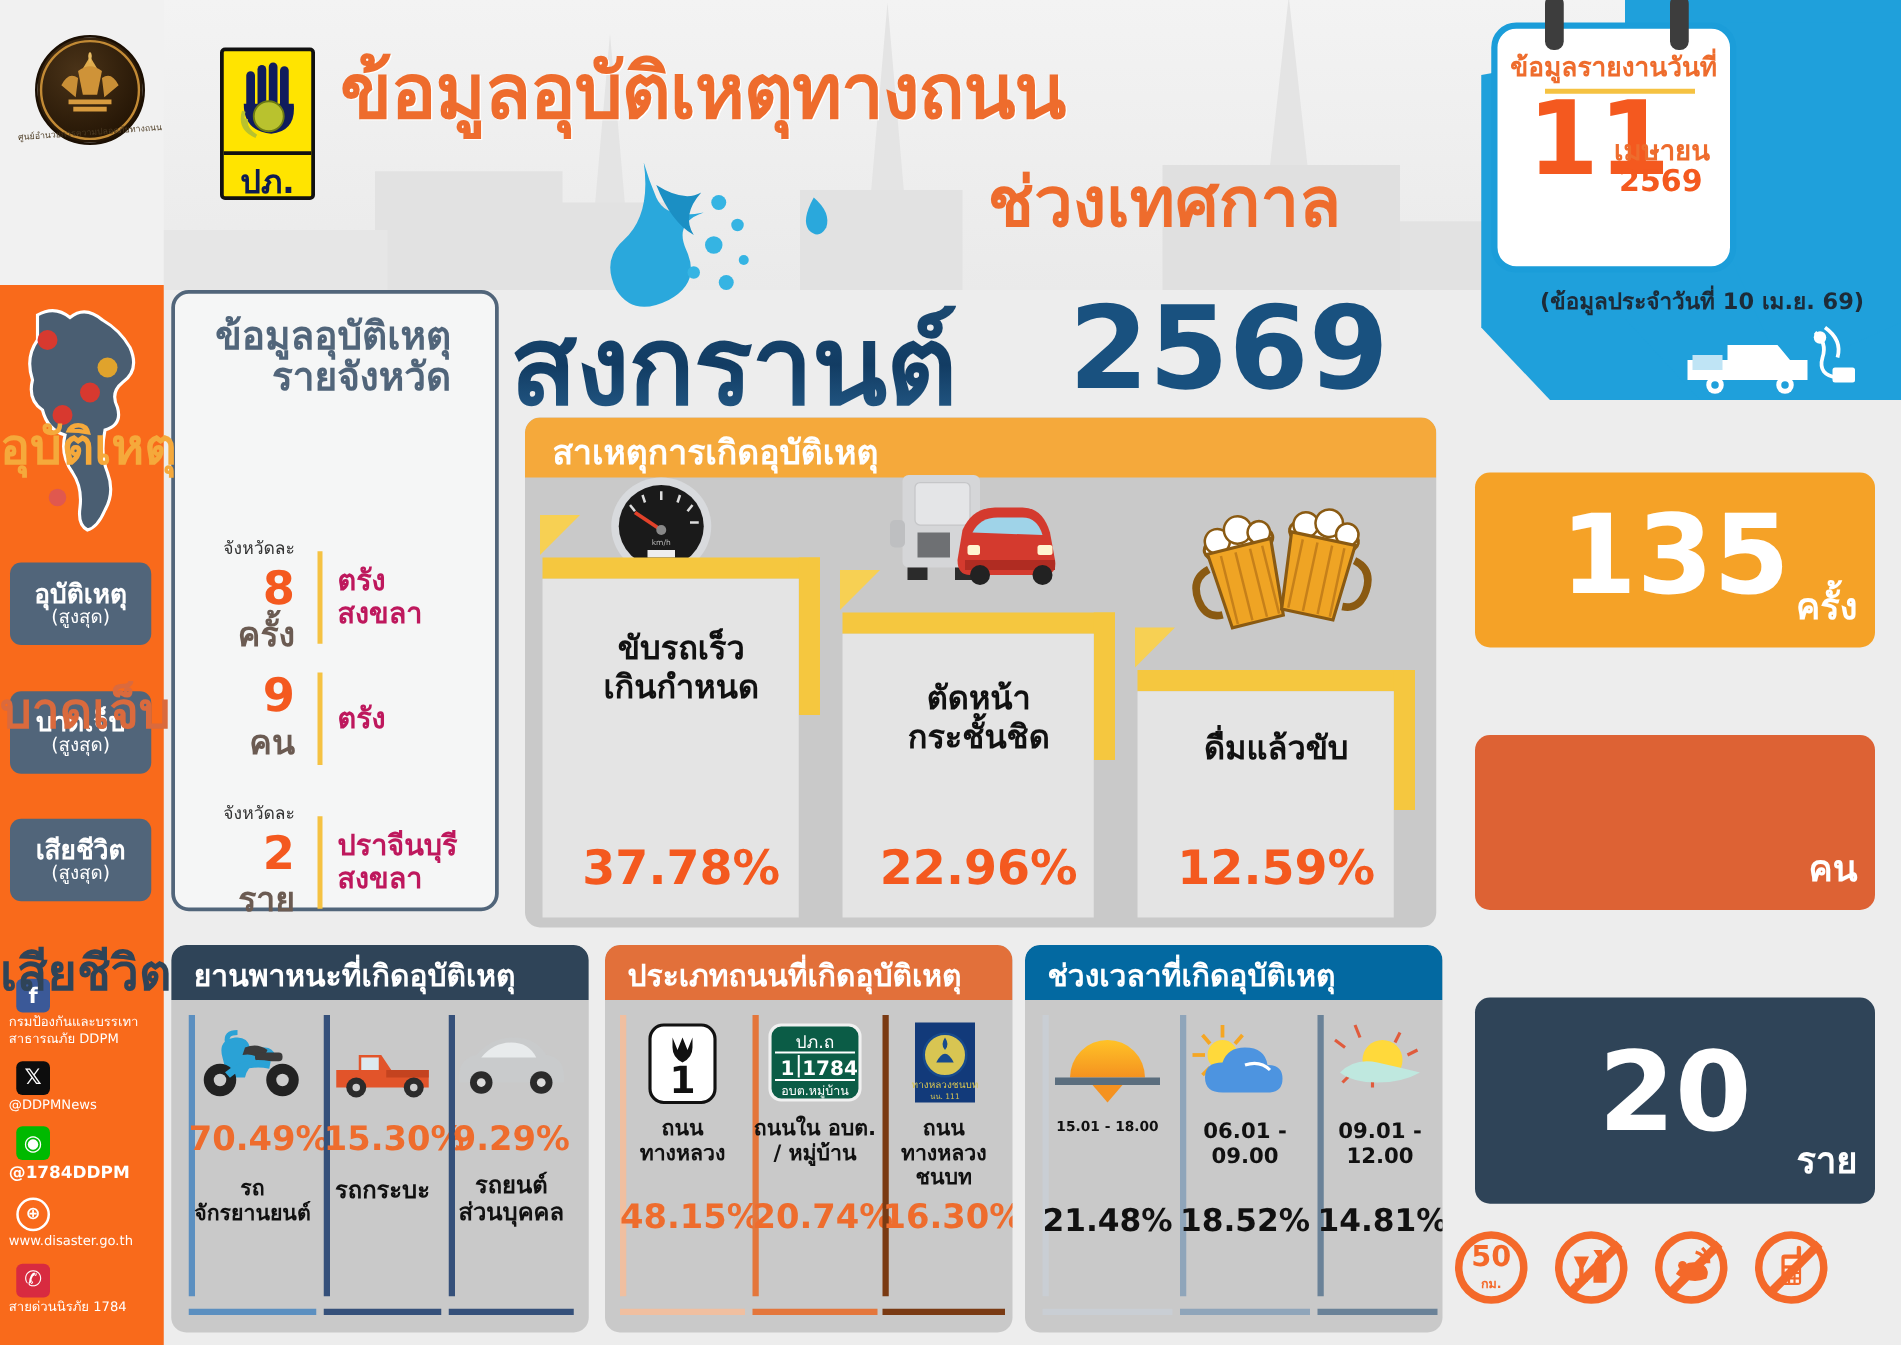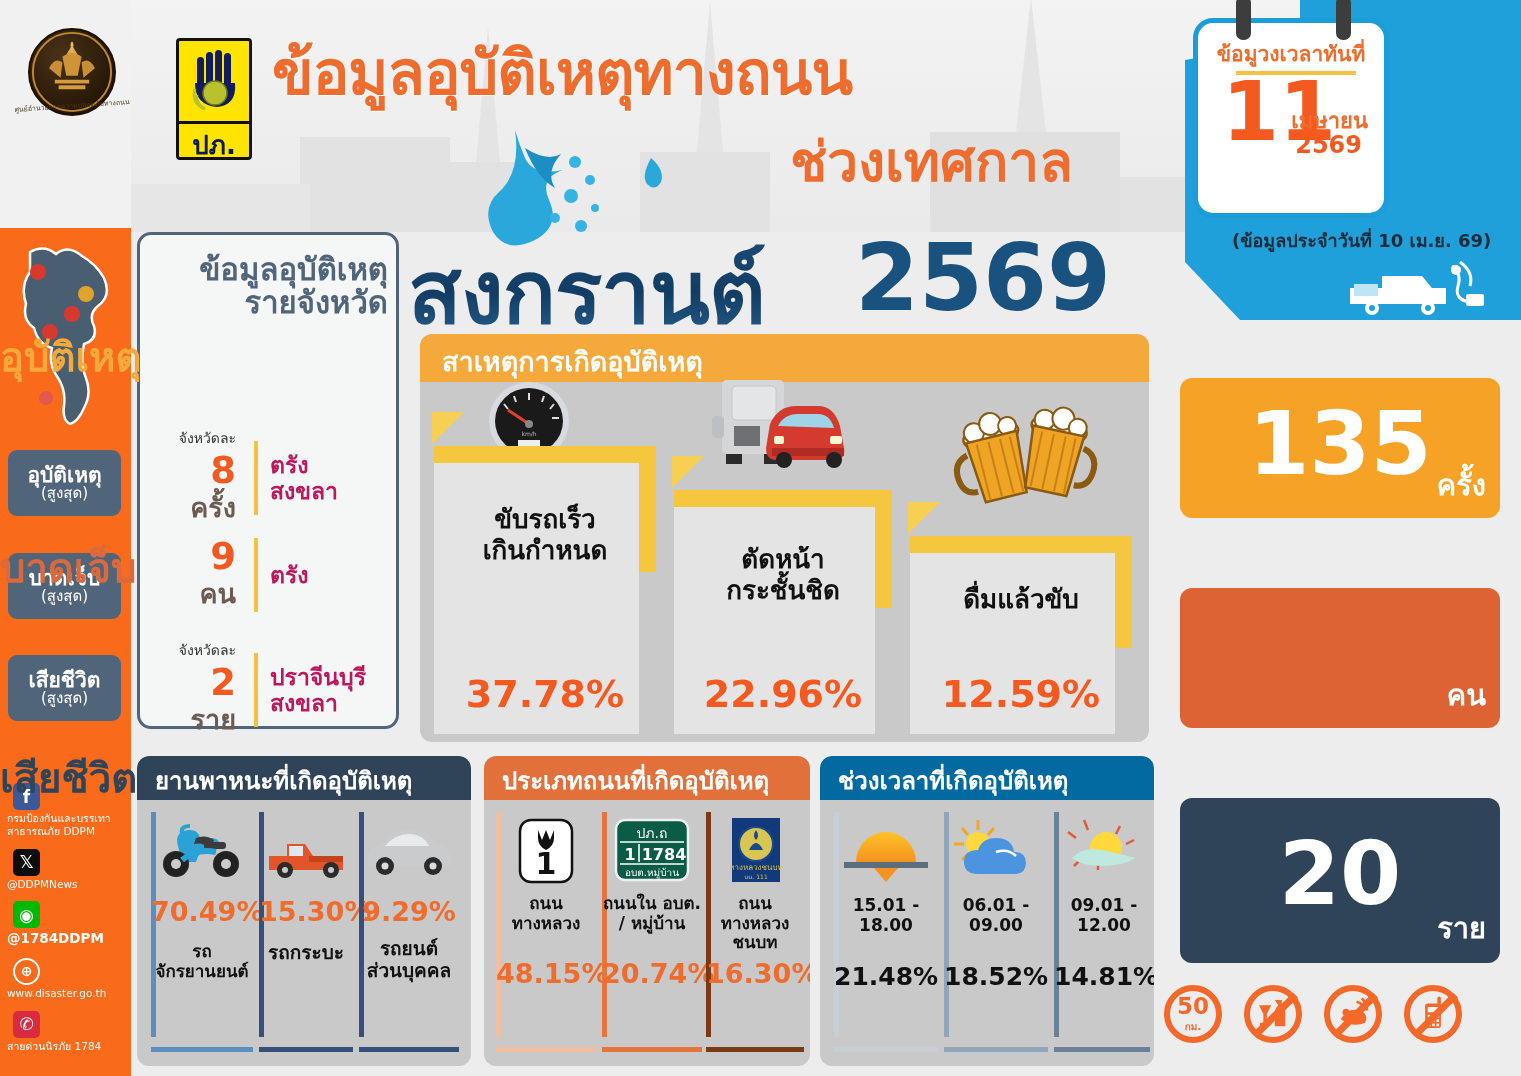--- a/index.html
+++ b/index.html
@@ -110,21 +110,21 @@
   #cal-mon { position:absolute; right:16px; top:80px; font-size:22px; font-weight:bold; color:#EE6C2D; }
   #cal-yr  { position:absolute; right:22px; top:108px; font-size:24px; font-weight:bold; color:#F4591F; }
   #cal-sub { position:absolute; left:1232px; top:226px; font-size:18px; font-weight:bold; color:#1d2b38; z-index:11; }
   #cal-truck { position:absolute; left:1340px; top:260px; width:160px; height:62px; z-index:11; }
 
   
   #prov {
     position:absolute; left:137px; top:232px; width:262px; height:497px;
     background:#F5F6F6; border:3px solid #51657A; border-radius:14px; z-index:11;
   }
-  #prov-title { position:absolute; left:0; top:18px; width:100%; text-align:right; padding-right:8px;
+  #prov-title { position:absolute; left:0; top:18px; width:100%; text-align:right; padding-right:35px;
     font-size:31px; font-weight:bold; color:#51657A; line-height:1.08; }
   .prow { position:absolute; left:10px; width:242px; display:flex; align-items:center; }
   .prow .num-col { width:92px; text-align:right; padding-right:6px; }
   .prow .pre { font-size:14px; color:#333; }
   .prow .num { font-size:37px; font-weight:bold; color:#F4591F; vertical-align:-2px; }
   .prow .unit { font-size:27px; font-weight:bold; color:#6b5b52; display:block; margin-top:-6px; }
   .prow .vbar { width:4px; background:#F5C242; margin:0 12px; }
   .prow .names { font-size:23px; font-weight:bold; color:#be185d; line-height:1.15; }
 
   
@@ -222,21 +222,21 @@
   <circle cx="100" cy="100" r="5" fill="#35B4E3"></circle>
     <circle cx="126" cy="108" r="6" fill="#35B4E3"></circle>
   <path d="M196 40 q-10 18 -4 26 q8 8 14 -2 q4 -12 -10 -24z" fill="#2AA8DC"></path>
 </svg>
 <div id="t3">สงกรานต์</div>
 <div id="t3b">2569</div>
 
 <div class="cal-ring" style="left:1236px;top:-4px;"></div>
 <div class="cal-ring" style="left:1336px;top:-4px;"></div>
 <div id="cal-card">
-  <div id="cal-h1">ข้อมูวงเวลาทันที่</div>
+  <div id="cal-h1">ข้อมูลรายงานวันที่</div>
   <div id="cal-rule"></div>
   <div id="cal-day">11</div>
   <div id="cal-mon">เมษายน</div>
   <div id="cal-yr">2569</div>
 </div>
 <div id="cal-sub">(ข้อมูลประจำวันที่ 10 เม.ย. 69)</div>
 <svg id="cal-truck" viewBox="0 0 160 62">
   <path d="M10 44 h96 v-16 h-14 l-10 -12 h-40 v12 h-32z" fill="#fff"></path>
   <rect x="14" y="24" width="24" height="12" fill="#BFE4F5"></rect>
   <circle cx="32" cy="48" r="7" fill="#fff"></circle>
@@ -547,21 +547,21 @@
       <path d="M22 46 a30 30 0 0 1 60 0 z" fill="url(#g1)"></path>
       <defs>
           <linearGradient id="g1" x1="0" y1="0" x2="0" y2="1">
         <stop offset="0" stop-color="#FFC227"></stop>
             <stop offset="1" stop-color="#F59220"></stop>
           </linearGradient>
         </defs>
       <rect x="10" y="46" width="84" height="6" fill="#5B6E7E"></rect>
       <path d="M40 52 h24 l-12 14z" fill="#F59220"></path>
     </svg>
-    <div class="nm" style="top:84px;font-size:17px;">15.01 - 18.00</div>
+    <div class="nm" style="top:84px;font-size:11px;">15.01 - 18.00</div>
     <div class="pc" style="top:150px;font-size:25px;color:#111;">21.48%</div>
   </div>
 
   <div class="bp-col" style="left:124px;width:104px;">
     <div class="vl" style="background:#8FA5BA;"></div>
     <div class="hl" style="width:104px;background:#8FA5BA;"></div>
     <svg class="ic" viewBox="0 0 104 72">
       <g stroke="#F5A623" stroke-width="3">
         <line x1="34" y1="4" x2="34" y2="14"></line>
           <line x1="18" y1="12" x2="24" y2="19"></line>

